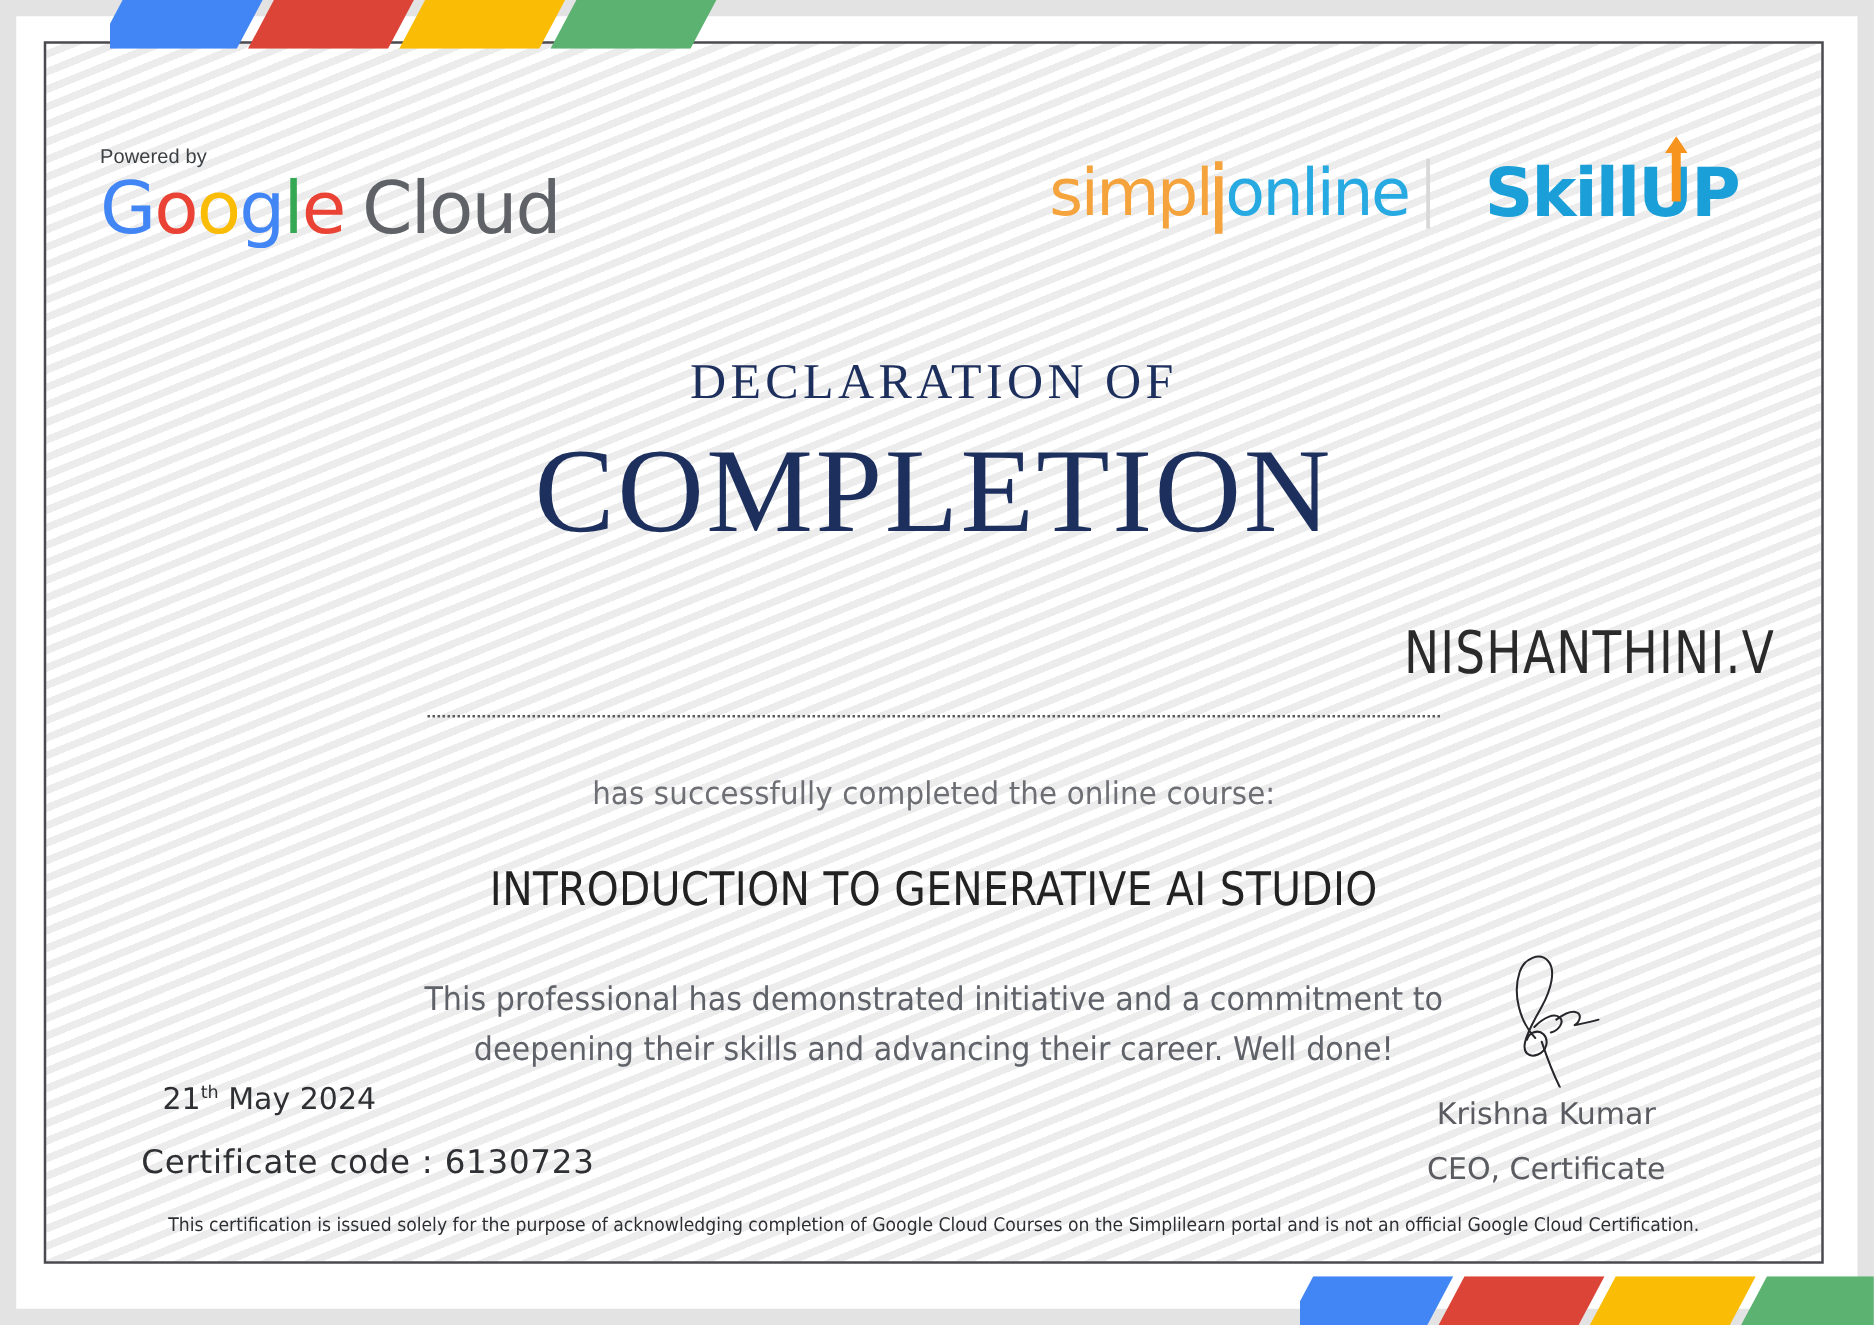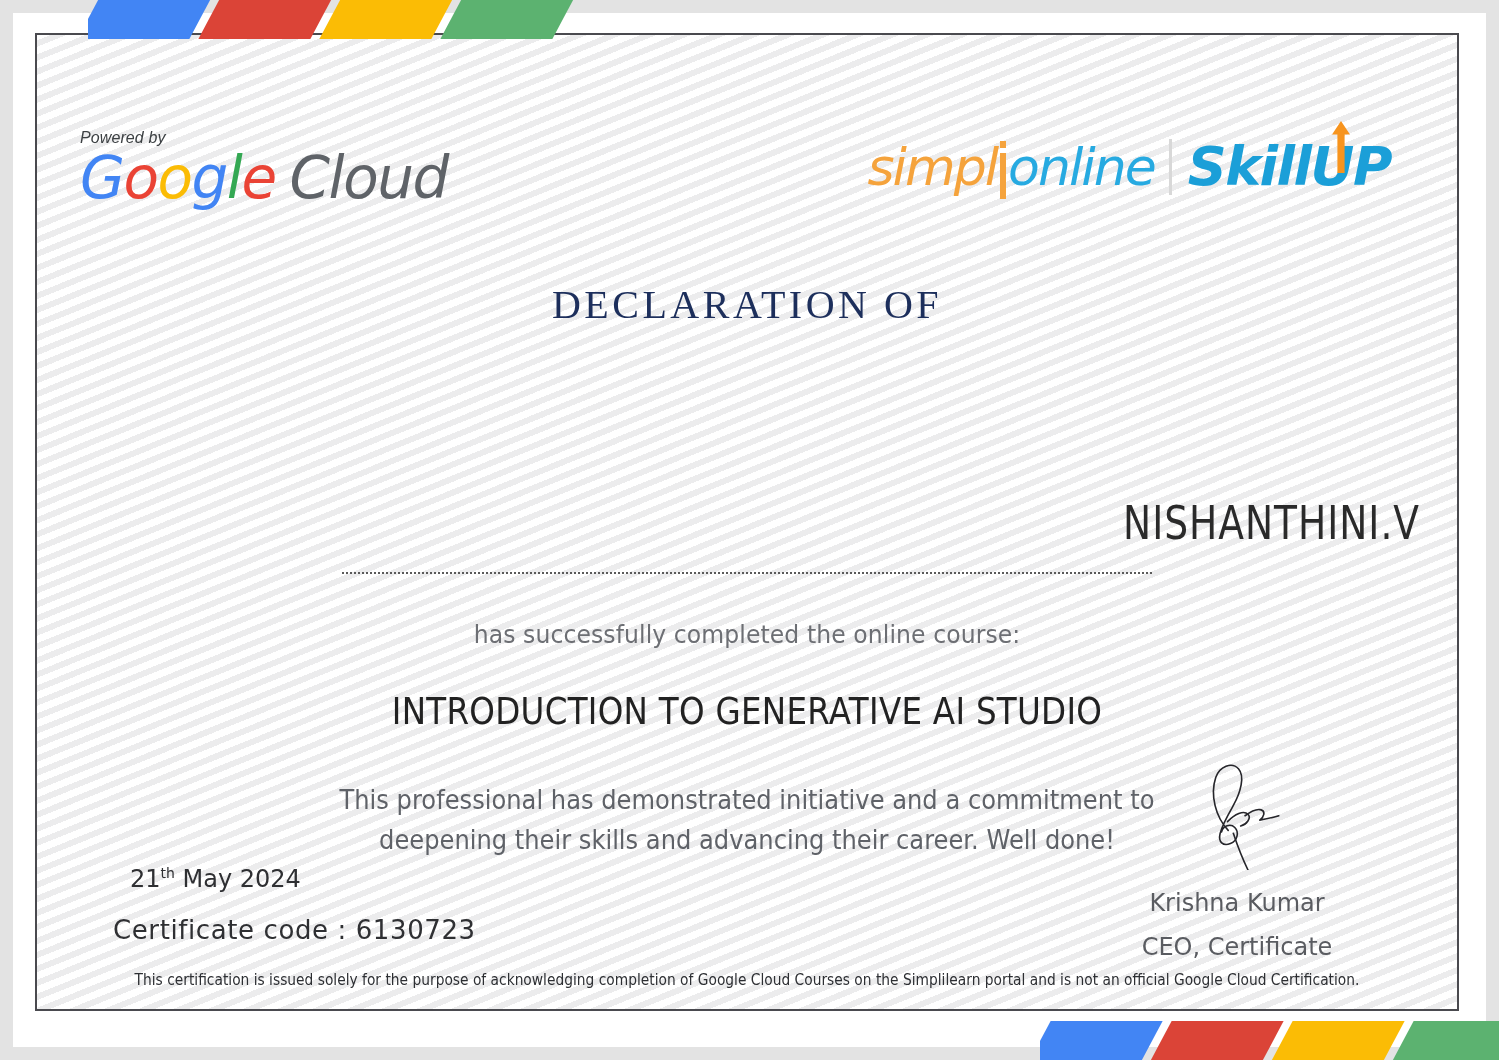--- a/index.html
+++ b/index.html
@@ -61,21 +61,21 @@
         #ffffff 7px,
         #ececed 7px,
         #ececed 13px);
     overflow:hidden;
     z-index:4;
   }
 
   
   #header{
     position:absolute;
-    left:0; top:16px; width:100%; height:150px;font-style:italic;
+    left:0; top:4px; width:100%; height:150px;
   }
 
   
   #gcloud{
     position:absolute;
     left:43px; top:78px;
   }
   #poweredby{
     font-size:16px;
     color:#3c4043;
@@ -137,20 +137,21 @@
     margin:0 16px 0 14px;
   }
   #skillup{
     position:relative;
     font-size:54px;
     line-height:54px;
     font-weight:bold;
     color:#1B9FD8;
     font-family:"DejaVu Sans", sans-serif;
     letter-spacing:-1.5px;
+    margin-left:28px;
   }
   #up-arrow{
     position:absolute;
     right:41px; top:-22px;
     width:18px;
     z-index:1;
   }
 
   
   #title-block{
@@ -250,21 +251,21 @@
     position:absolute;
     right:60px; top:725px;
     width:320px;
     text-align:center;
   }
   #sig-img{height:110px;}
   #sig-name{
     font-family:"DejaVu Sans", sans-serif;
     font-size:24px;
     color:#5a5c61;
-    margin-top:15px;
+    margin-top:2px;
   }
   #sig-title{
     font-family:"DejaVu Sans", sans-serif;
     font-size:24px;
     color:#5a5c61;
     margin-top:16px;
   }
 
   
   #disclaimer{
@@ -313,20 +314,21 @@
           <span>SkillUP</span>
           <svg id="up-arrow" viewBox="0 0 20 58" width="20" height="58">
             <path d="M10 0 L20 15 L14 15 L14 58 L6 58 L6 15 L0 15 Z" fill="#F7941E"></path>
           </svg>
         </div>
       </div>
     </div>
 
     <div id="title-block">
       <div id="decl">DECLARATION OF</div>
+      <div id="compl">COMPLETION</div>
     </div>
 
     <div id="name-block">
       <div id="rec-name">NISHANTHINI.V</div>
       <div id="name-rule"></div>
     </div>
 
     <div id="sub-line">has successfully completed the online course:</div>
     <div id="course">INTRODUCTION TO GENERATIVE AI STUDIO</div>
     <div id="blurb">This professional has demonstrated initiative and a commitment to deepening their skills and advancing their career. Well done!</div>

